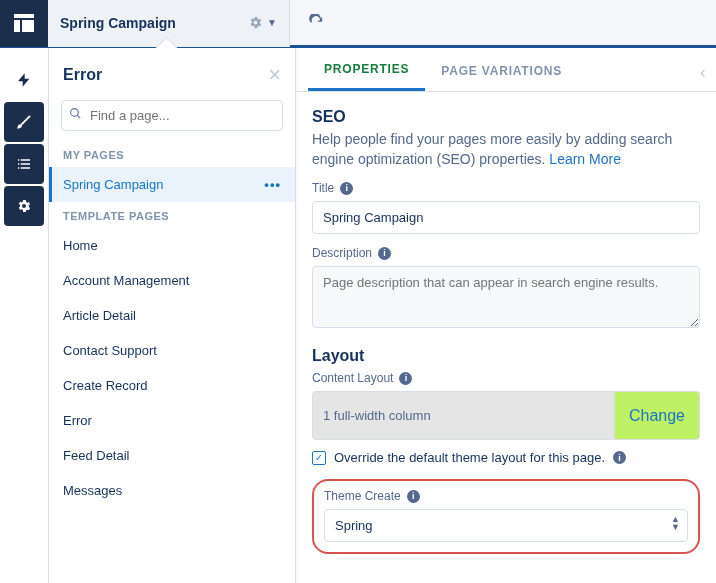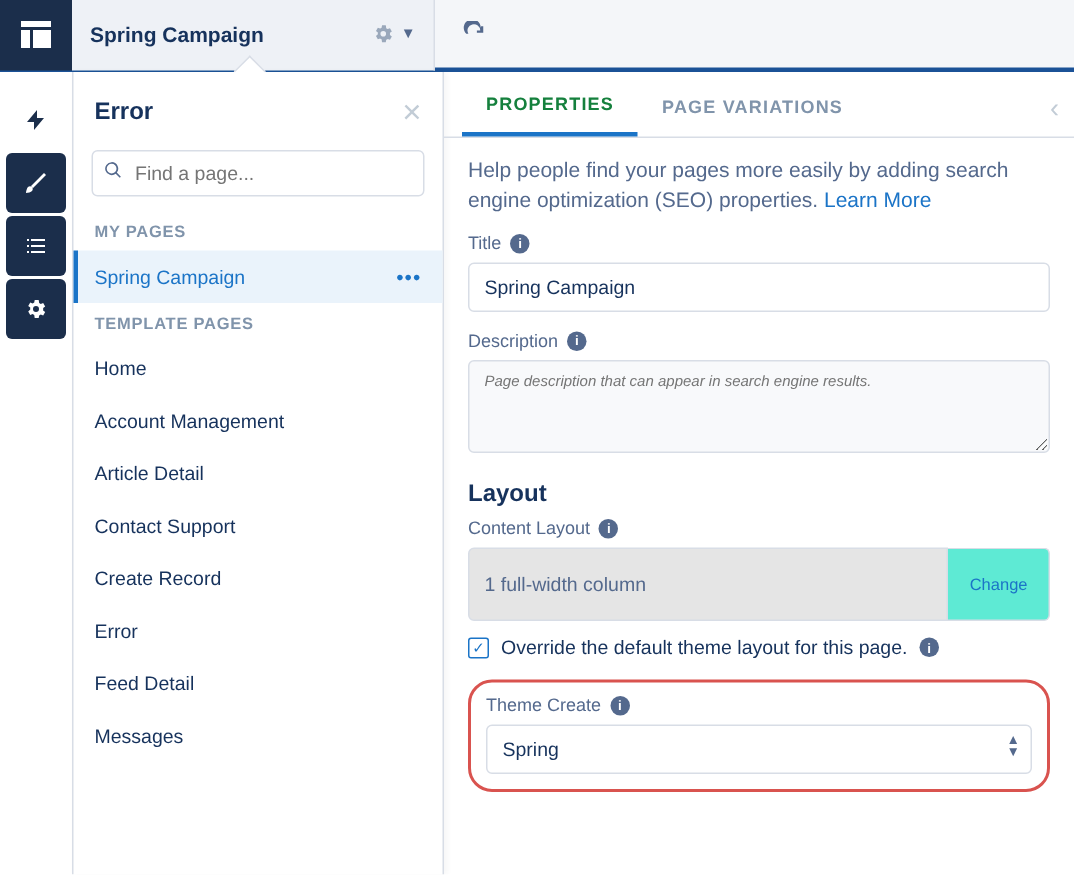--- a/index.html
+++ b/index.html
@@ -36,24 +36,24 @@
 .tab.active { color:#15803d; border-bottom:3px solid #1b74c7; }
 .tab-chevron { position:absolute; right:10px; top:14px; color:#c2ccd6; font-size:18px; cursor:pointer; }
 
 .panel { padding: 12px 16px 24px 16px; }
 .h3 { font-size:16px; font-weight:700; margin:4px 0 4px 0; color:#16325c; }
 .helptext { font-size:14px; color:#54698d; line-height:1.4; margin-bottom:12px; }
 .helptext a { color:#1b74c7; text-decoration:none; }
 .field-label { font-size:12px; color:#54698d; margin-bottom:6px; display:flex; align-items:center; gap:6px; }
 .info-i { width:13px; height:13px; border-radius:50%; background:#54698d; color:#fff; font-size:9px; display:inline-flex; align-items:center; justify-content:center; font-style:normal; font-weight:700; }
 .text-input { width:100%; padding:8px 10px; border:1px solid #d8dde6; border-radius:4px; font-size:13px; color:#16325c; margin-bottom:12px; }
-.textarea { width:100%; padding:8px 10px; border:1px solid #d8dde6; border-radius:4px; font-size:10px; color:#8094ab; background:#f8f9fb; min-height:62px; resize:both; margin-bottom:12px;font-style:italic; }
+.textarea { width:100%; padding:8px 10px; border:1px solid #d8dde6; border-radius:4px; font-size:13px; color:#8094ab; background:#f8f9fb; min-height:62px; resize:both; margin-bottom:12px; }
 .layout-row { display:flex; gap:0; margin-bottom:10px; }
 .layout-val { flex:1; padding:16px 10px; background:#e5e5e5; border:1px solid #d8dde6; border-radius:4px 0 0 4px; font-size:13px; color:#54698d; }
-.change-btn { padding:9px 14px; border:1px solid #d8dde6; border-left:none; border-radius:0 4px 4px 0; background:#5eead4; color:#1b74c7; font-size:11px; cursor:pointer; }
+.change-btn { padding:9px 14px; border:1px solid #d8dde6; border-left:none; border-radius:0 4px 4px 0; background:#bef264; color:#1b74c7; font-size:16px; cursor:pointer; }
 .chk-row { display:flex; align-items:center; gap:8px; font-size:13px; color:#16325c; margin-bottom:14px; }
 .chk { width:14px; height:14px; border:1px solid #1b74c7; border-radius:2px; display:inline-flex; align-items:center; justify-content:center; color:#1b74c7; font-size:10px; }
 .highlight { border:2px solid #d9534f; border-radius:16px; padding: 8px 10px 10px 10px; }
 .select-box { position:relative; }
 .select-box .sel-input { width:100%; padding:8px 24px 8px 10px; border:1px solid #d8dde6; border-radius:4px; font-size:13px; color:#16325c; background:#fff; }
 .select-box .arrows { position:absolute; right:8px; top:6px; font-size:9px; line-height:8px; color:#54698d; display:flex; flex-direction:column; }
 
 svg { display:block; }
 </style>
 </head>
@@ -152,20 +152,21 @@
       </div>
   </div>
 
   <div class="content">
     <div class="tabs">
       <div class="tab active">PROPERTIES</div>
       <div class="tab">PAGE VARIATIONS</div>
       <div class="tab-chevron">‹</div>
     </div>
     <div class="panel">
+      <div class="h3">SEO</div>
       <div class="helptext">
         <span>Help people find your pages more easily by adding search engine optimization (SEO) properties. </span><a href="#">Learn More</a>
       </div>
       <div class="field-label">
         <span>Title</span>
         <span class="info-i">i</span>
       </div>
       <input class="text-input" type="text" value="Spring Campaign" style="">
       <div class="field-label">
         <span>Description</span>

